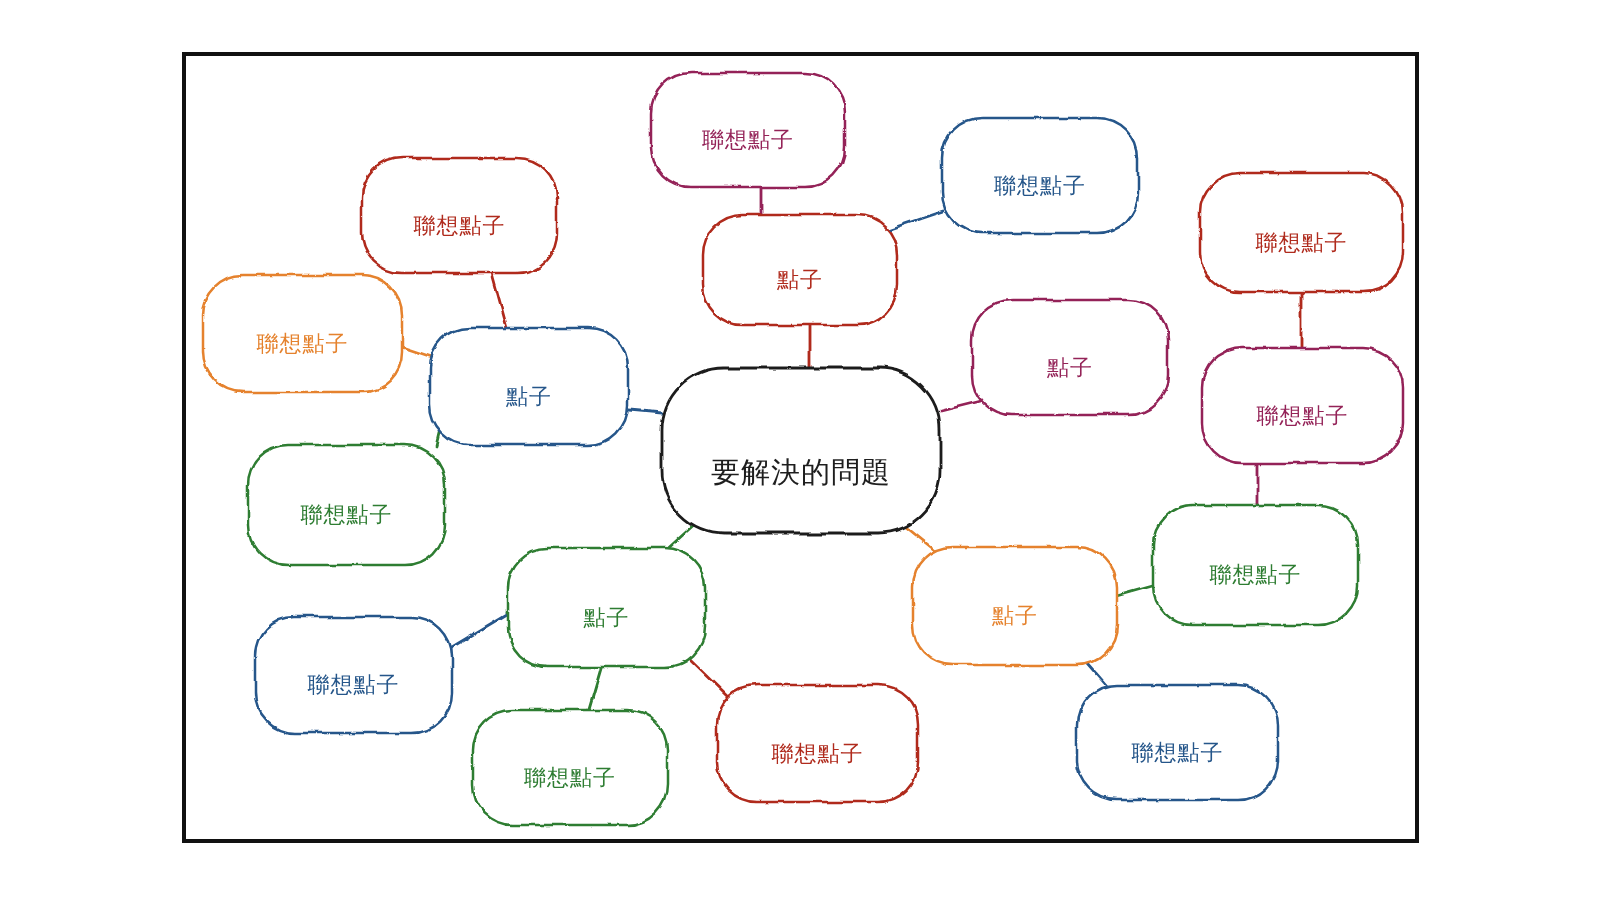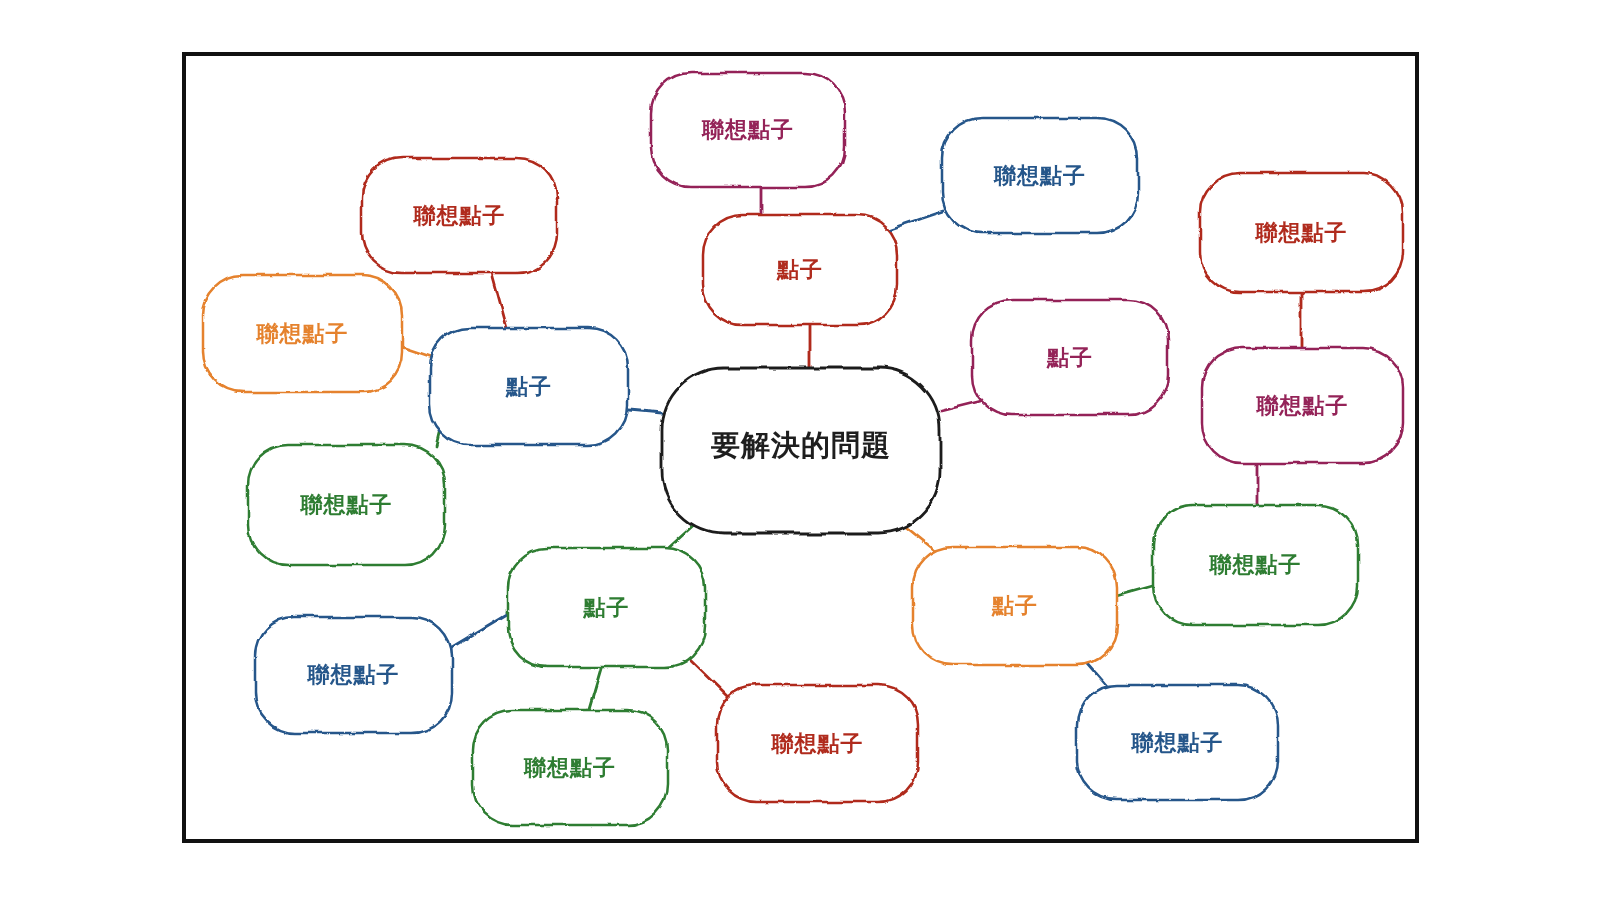--- a/index.html
+++ b/index.html
@@ -15,24 +15,25 @@
     border:4px solid #111111;
     box-sizing:border-box;
     background:transparent;
   }
   #diagram-svg{position:absolute;left:0;top:0;}
   .node-label{
     position:absolute;
     display:flex;
     align-items:center;
     justify-content:center;
-    font-weight:bold;
+    font-weight:normal;
     letter-spacing:1px;
     pointer-events:none;
     white-space:nowrap;
+    margin-top:10px;
   }
 </style>
 </head>
 <body>
 
 <div class="stage" style="width: 1600px; height: 900px; background: rgb(255, 255, 255);">
   <div class="frame" id="frame" style="left: 182px; top: 52px; width: 1237px; height: 791px; border-color: rgb(17, 17, 17); border-width: 4px;"></div>
   <svg id="diagram-svg" width="1600" height="900">
     <defs>
       <filter id="rough" x="-5%" y="-5%" width="110%" height="110%">
@@ -74,21 +75,21 @@
         <rect x="473" y="710" width="194" height="115" rx="40" ry="40" fill="#ffffff" stroke="#2e7d32" stroke-width="2.5"></rect>
         <rect x="717" y="685" width="201" height="117" rx="40" ry="40" fill="#ffffff" stroke="#b02b1d" stroke-width="2.5"></rect>
         <rect x="913" y="547" width="204" height="118" rx="40" ry="40" fill="#ffffff" stroke="#e5822d" stroke-width="2.5"></rect>
         <rect x="1153" y="505" width="205" height="120" rx="40" ry="40" fill="#ffffff" stroke="#2e7d32" stroke-width="2.5"></rect>
         <rect x="1077" y="685" width="201" height="115" rx="40" ry="40" fill="#ffffff" stroke="#25568a" stroke-width="2.5"></rect>
         <rect x="1200" y="173" width="203" height="119" rx="40" ry="40" fill="#ffffff" stroke="#b02b1d" stroke-width="2.5"></rect>
         <rect x="1202" y="348" width="201" height="115" rx="40" ry="40" fill="#ffffff" stroke="#942358" stroke-width="2.5"></rect>
       </g>
   </svg>
   <div id="labels">
-      <div class="node-label" style="left: 662px; top: 363px; width: 278px; height: 165px; color: rgb(30, 30, 30); font-size: 29px;">要解決的問題</div>
+      <div class="node-label" style="left: 662px; top: 380px; width: 278px; height: 165px; color: rgb(30, 30, 30); font-size: 29px;">要解決的問題</div>
       <div class="node-label" style="left: 703px; top: 215px; width: 194px; height: 110px; color: rgb(176, 43, 29); font-size: 22px;">點子</div>
       <div class="node-label" style="left: 651px; top: 73px; width: 194px; height: 114px; color: rgb(148, 35, 88); font-size: 22px;">聯想點子</div>
       <div class="node-label" style="left: 942px; top: 118px; width: 196px; height: 115px; color: rgb(37, 86, 138); font-size: 22px;">聯想點子</div>
       <div class="node-label" style="left: 430px; top: 328px; width: 198px; height: 117px; color: rgb(37, 86, 138); font-size: 22px;">點子</div>
       <div class="node-label" style="left: 362px; top: 158px; width: 195px; height: 115px; color: rgb(176, 43, 29); font-size: 22px;">聯想點子</div>
       <div class="node-label" style="left: 203px; top: 275px; width: 199px; height: 117px; color: rgb(229, 130, 45); font-size: 22px;">聯想點子</div>
       <div class="node-label" style="left: 248px; top: 445px; width: 197px; height: 120px; color: rgb(46, 125, 50); font-size: 22px;">聯想點子</div>
       <div class="node-label" style="left: 972px; top: 300px; width: 196px; height: 115px; color: rgb(148, 35, 88); font-size: 22px;">點子</div>
       <div class="node-label" style="left: 508px; top: 548px; width: 197px; height: 119px; color: rgb(46, 125, 50); font-size: 22px;">點子</div>
       <div class="node-label" style="left: 255px; top: 617px; width: 197px; height: 116px; color: rgb(37, 86, 138); font-size: 22px;">聯想點子</div>

